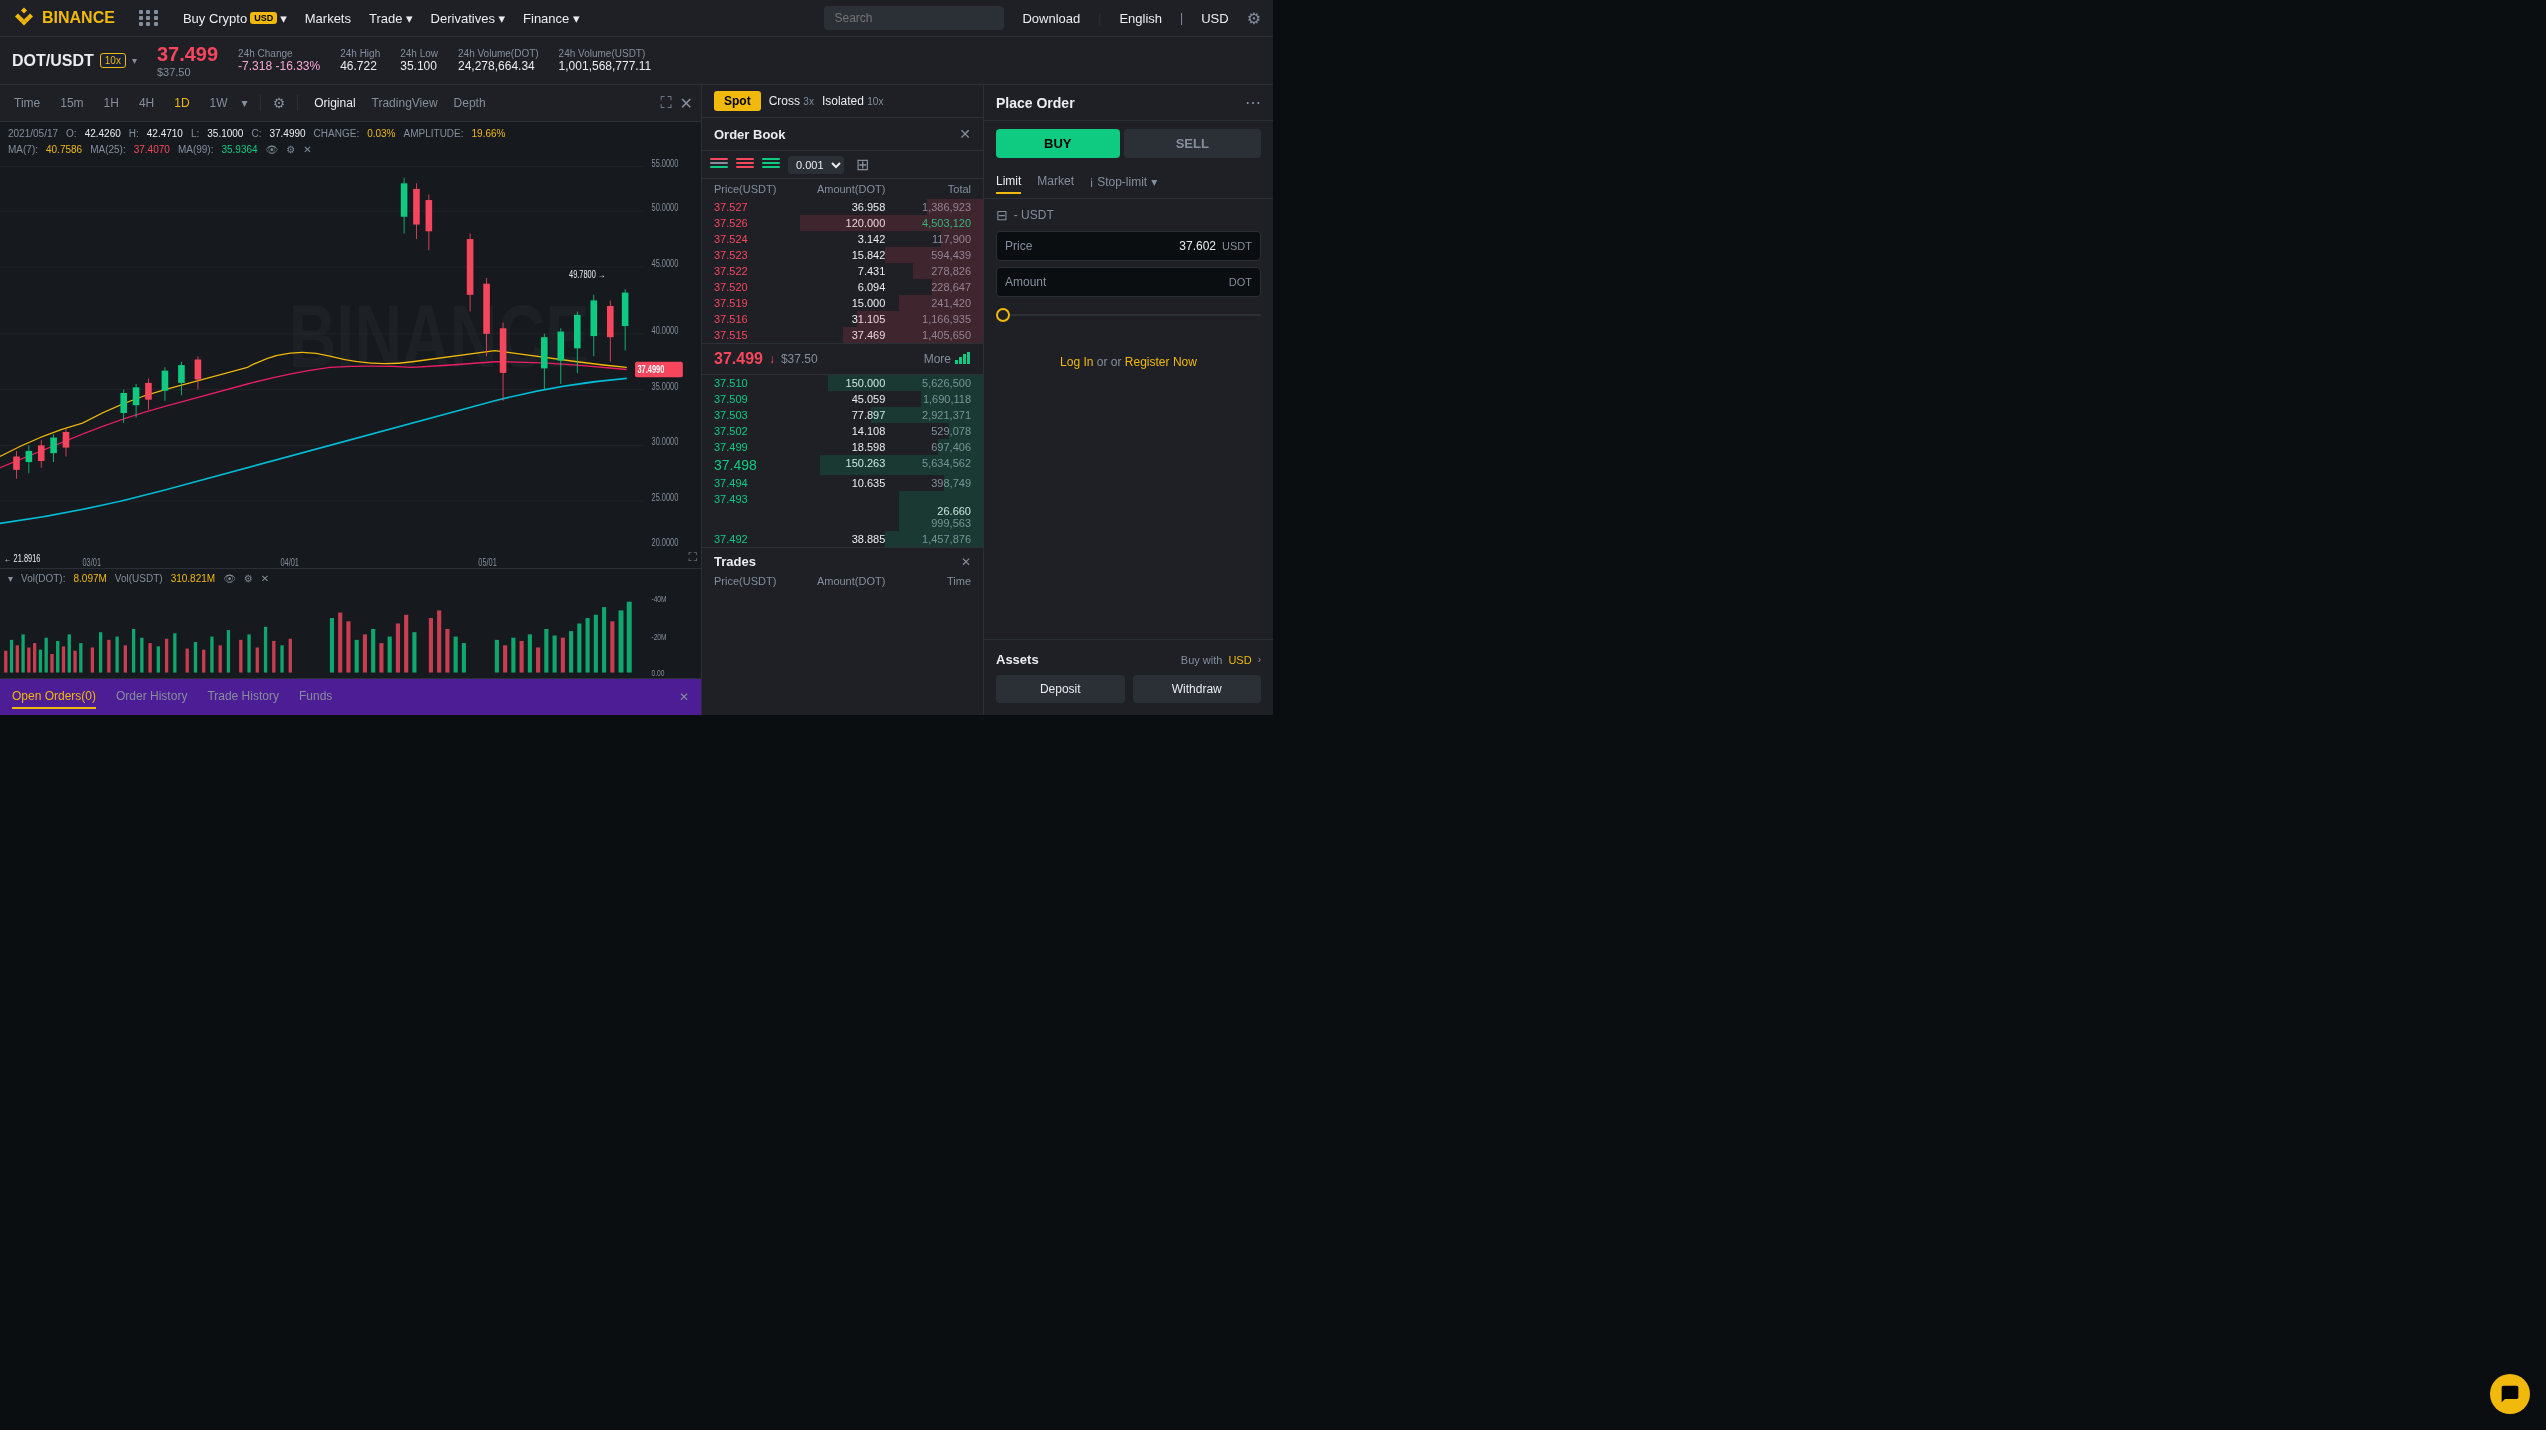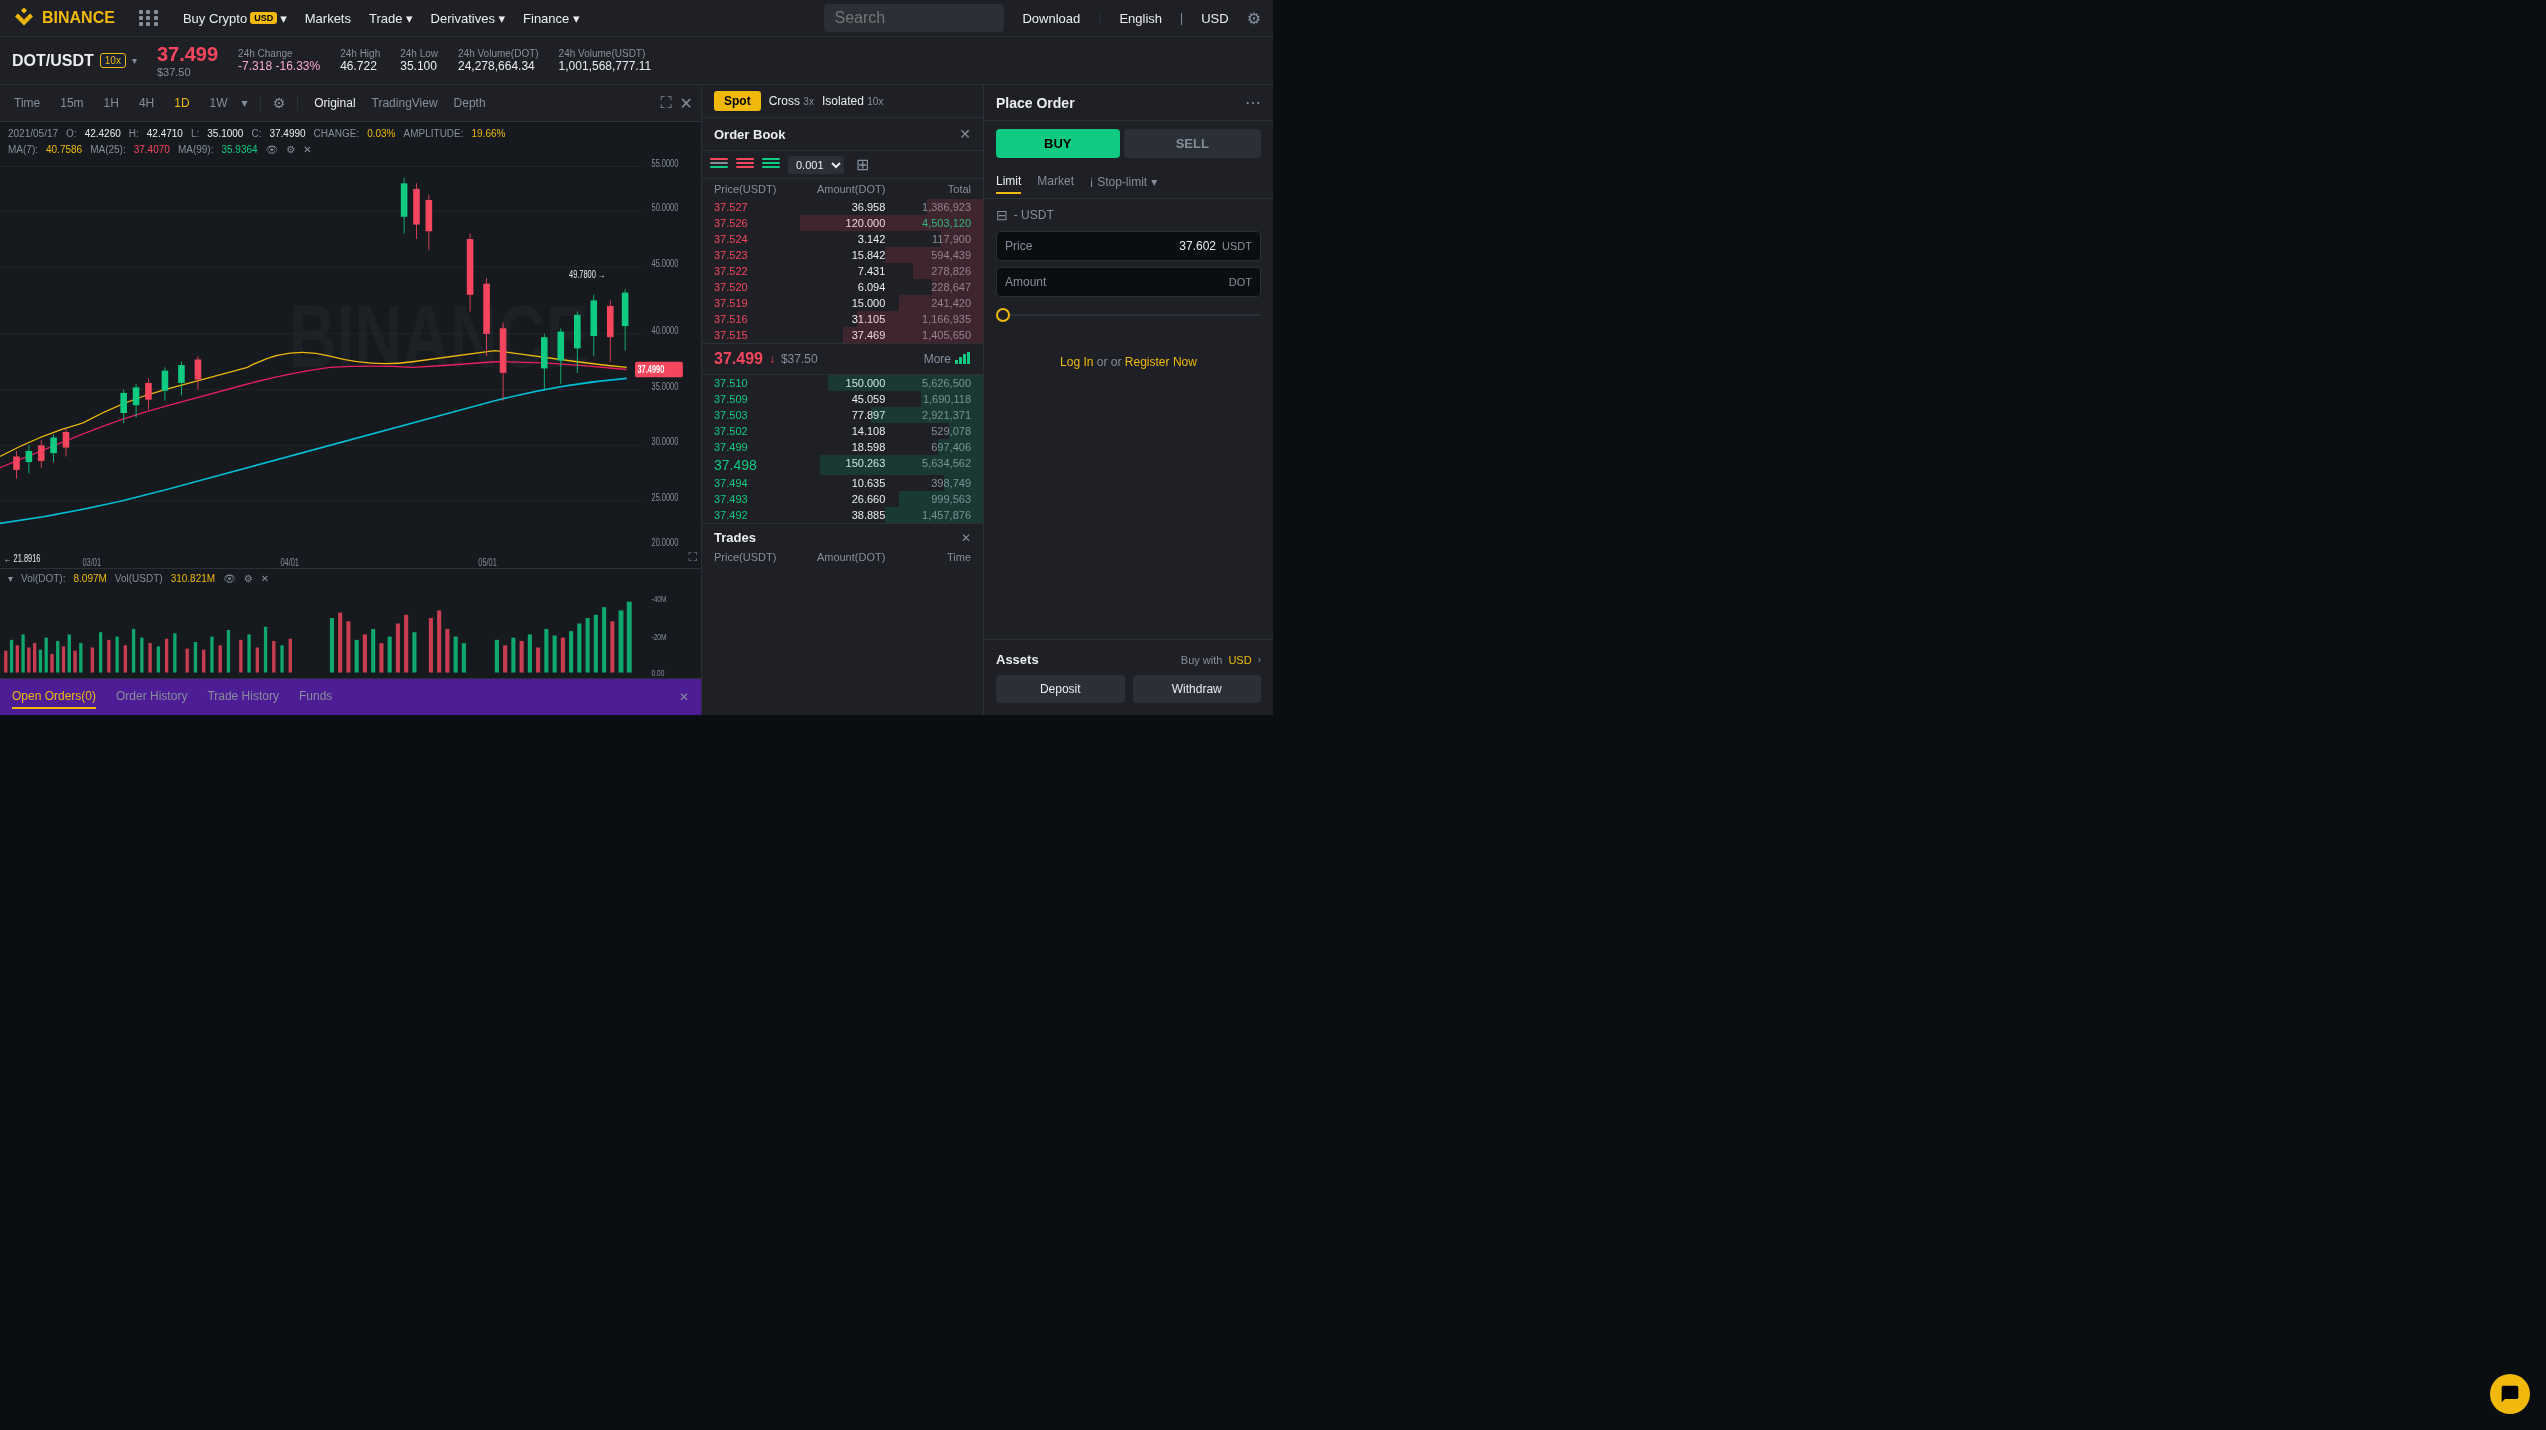--- a/index.html
+++ b/index.html
@@ -7,21 +7,21 @@
     
     
     .header { background: #1e2026; height: 37px; display: flex; align-items: center; padding: 0 12px; border-bottom: 1px solid #2b2f36; gap: 16px; }
     .logo { display: flex; align-items: center; gap: 6px; margin-right: 8px; }
     .logo-icon { width: 24px; height: 24px; }
     .logo-text { color: #f0b90b; font-weight: bold; font-size: 16px; }
     .header-nav { display: flex; gap: 2px; align-items: center; }
     .nav-item { padding: 4px 8px; color: #eaecef; cursor: pointer; font-size: 13px; white-space: nowrap; display: flex; align-items: center; gap: 3px; }
     .nav-badge { background: #f0b90b; color: #000; font-size: 9px; padding: 1px 4px; border-radius: 3px; font-weight: bold; }
     .header-right { margin-left: auto; display: flex; align-items: center; gap: 12px; }
-    .search-box { background: #2b2f36; border: none; border-radius: 4px; padding: 5px 10px; color: #eaecef; width: 180px; font-size: 16px; }
+    .search-box { background: #2b2f36; border: none; border-radius: 4px; padding: 5px 10px; color: #eaecef; width: 180px; font-size: 12px; }
     .header-btn { color: #eaecef; cursor: pointer; font-size: 13px; padding: 2px 6px; }
     .settings-icon { color: #848e9c; cursor: pointer; font-size: 16px; }
     
     
     .ticker-bar { background: #1e2026; height: 48px; display: flex; align-items: center; padding: 0 12px; border-bottom: 1px solid #2b2f36; gap: 20px; }
     .leverage-badge { background: #1a2132; color: #f0b90b; border: 1px solid #f0b90b; border-radius: 3px; font-size: 10px; padding: 1px 4px; }
     .ticker-stat { display: flex; flex-direction: column; }
     .stat-label { color: #848e9c; font-size: 10px; }
     .stat-neutral { color: #eaecef; }
     
@@ -559,21 +559,21 @@
         <span style="flex:1;font-size:14px;color:#0ecb81;">37.498</span>
         <span style="flex:1;font-size:11px;color:#eaecef;text-align:right;">150.263</span>
         <span style="flex:1;font-size:11px;color:#848e9c;text-align:right;">5,634,562</span>
       </div>
       <div class="ob-row" style="display:flex;padding:2px 12px;position:relative;cursor:pointer;">
         <div style="position:absolute;right:0;top:0;height:100%;width:14%;background:rgba(14,203,129,0.15);"></div>
         <span style="flex:1;font-size:11px;color:#0ecb81;">37.494</span>
         <span style="flex:1;font-size:11px;color:#eaecef;text-align:right;">10.635</span>
         <span style="flex:1;font-size:11px;color:#848e9c;text-align:right;">398,749</span>
       </div>
-      <div class="ob-row" style="display:flex;padding:2px 12px;position:relative;cursor:pointer;">
+      <div class="ob-row" style="display:flex;padding:2px 12px;position:relative;cursor:pointer;flex-direction:column;">
         <div style="position:absolute;right:0;top:0;height:100%;width:30%;background:rgba(14,203,129,0.15);"></div>
         <span style="flex:1;font-size:11px;color:#0ecb81;">37.493</span>
         <span style="flex:1;font-size:11px;color:#eaecef;text-align:right;">26.660</span>
         <span style="flex:1;font-size:11px;color:#848e9c;text-align:right;">999,563</span>
       </div>
       <div class="ob-row" style="display:flex;padding:2px 12px;position:relative;cursor:pointer;">
         <div style="position:absolute;right:0;top:0;height:100%;width:35%;background:rgba(14,203,129,0.15);"></div>
         <span style="flex:1;font-size:11px;color:#0ecb81;">37.492</span>
         <span style="flex:1;font-size:11px;color:#eaecef;text-align:right;">38.885</span>
         <span style="flex:1;font-size:11px;color:#848e9c;text-align:right;">1,457,876</span>

